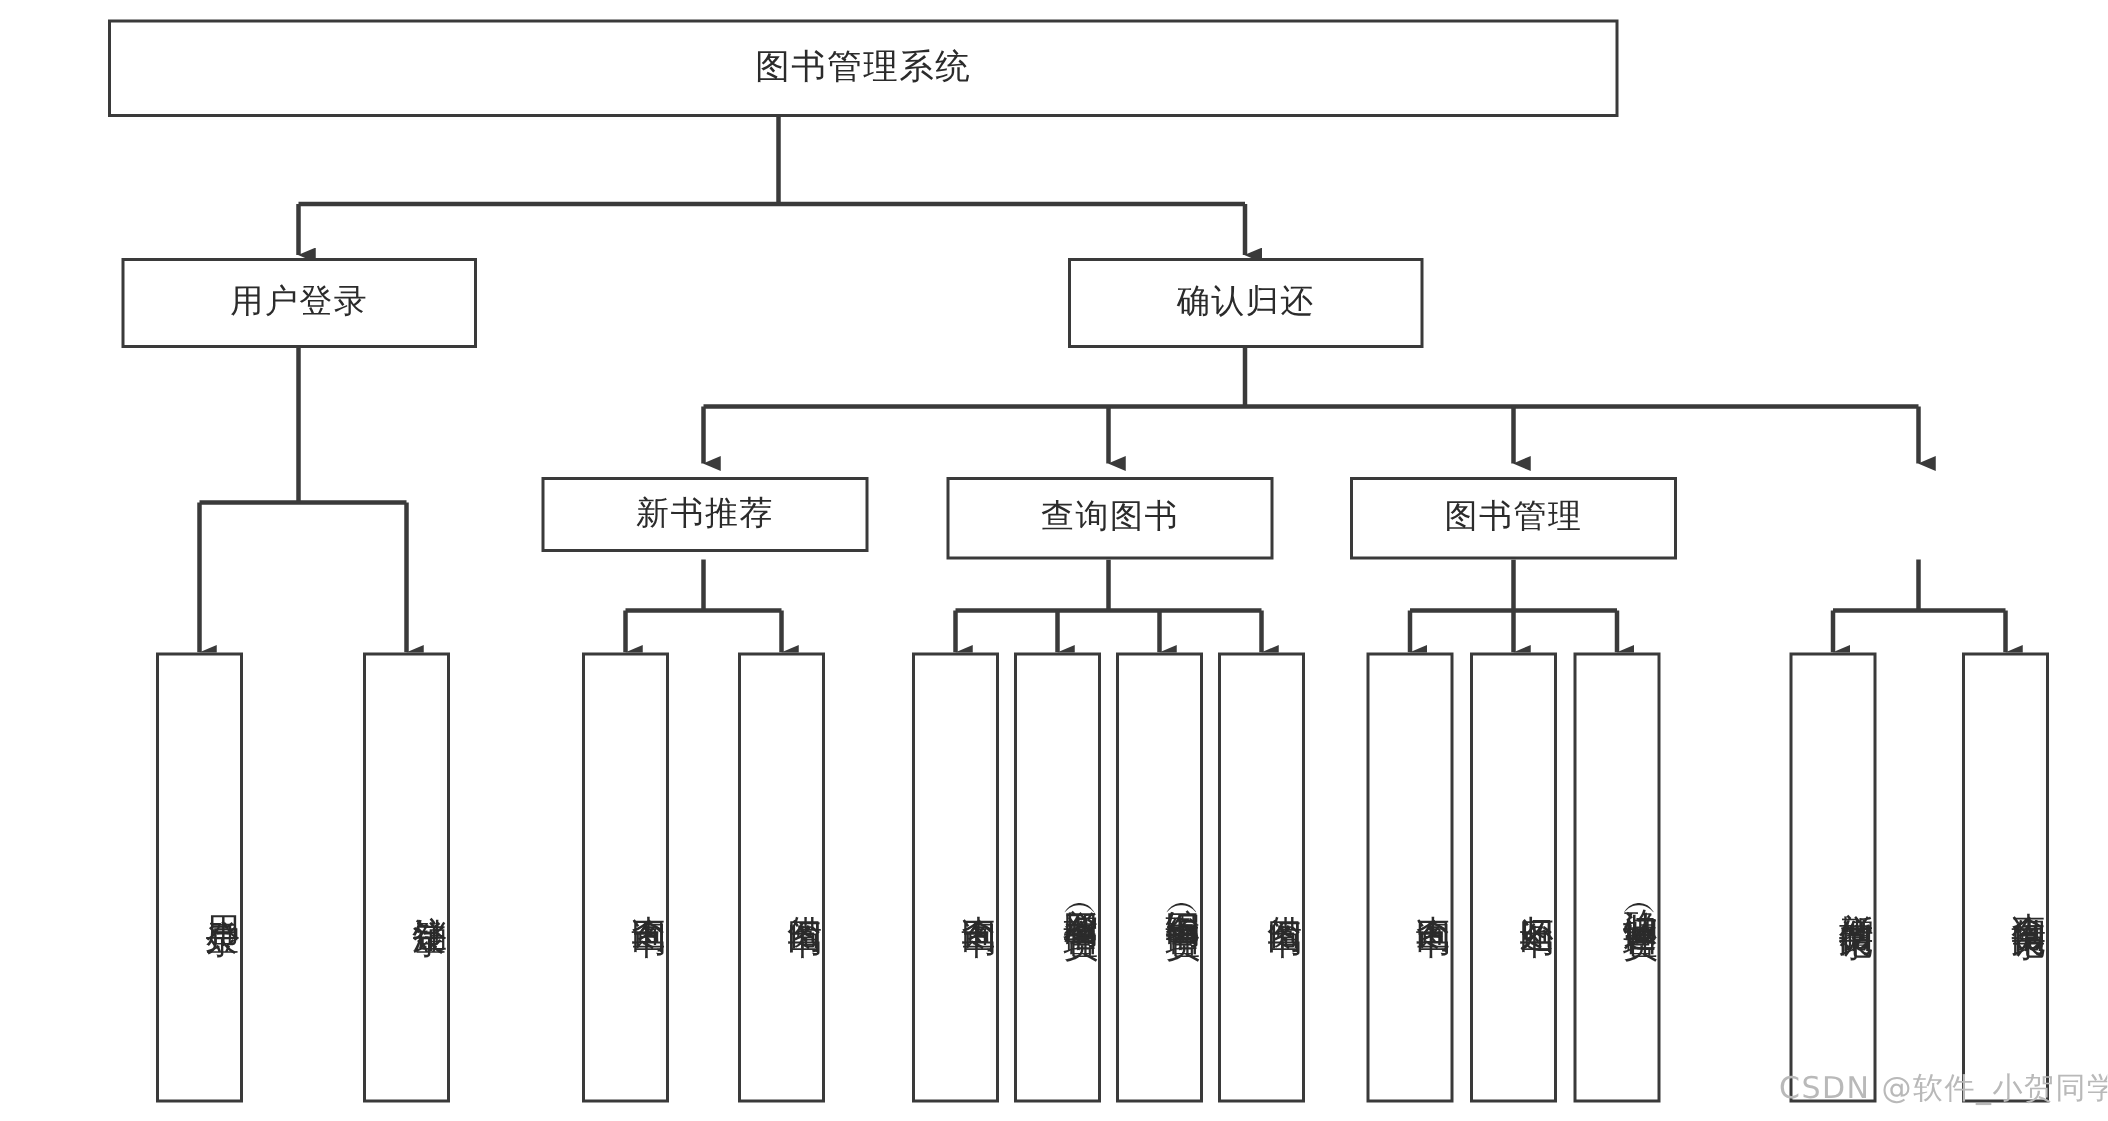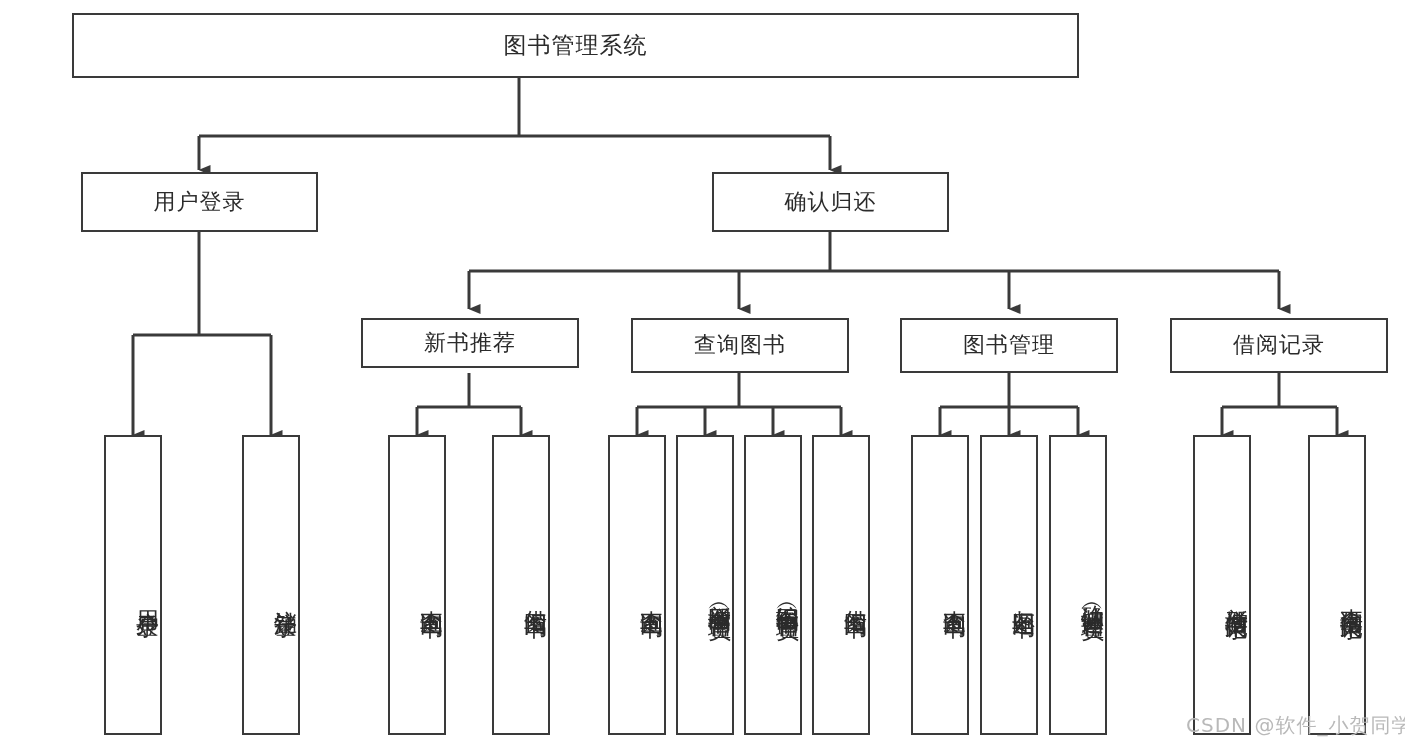--- a/index.html
+++ b/index.html
@@ -136,23 +136,20 @@
 
   <div class="node horiz" style="left:361px; top:318px; width:218px; height:50px;">
     <span>新书推荐</span>
   </div>
   <div class="node horiz" style="left:631px; top:318px; width:218px; height:55px;">
     <span>查询图书</span>
   </div>
   <div class="node horiz" style="left:900px; top:318px; width:218px; height:55px;">
     <span>图书管理</span>
   </div>
-  <div class="node horiz" style="left:1170px; top:318px; width:218px; height:55px;">
-    <span>借阅记录</span>
-  </div>
 
   <div class="node vert" style="left:104px; top:435px; width:58px; height:300px;">
     <span class="vlabel">用户登录</span>
   </div>
   <div class="node vert" style="left:242px; top:435px; width:58px; height:300px;">
     <span class="vlabel">注销登录</span>
   </div>
 
   <div class="node vert" style="left:388px; top:435px; width:58px; height:300px;">
     <span class="vlabel">查询图书</span>

